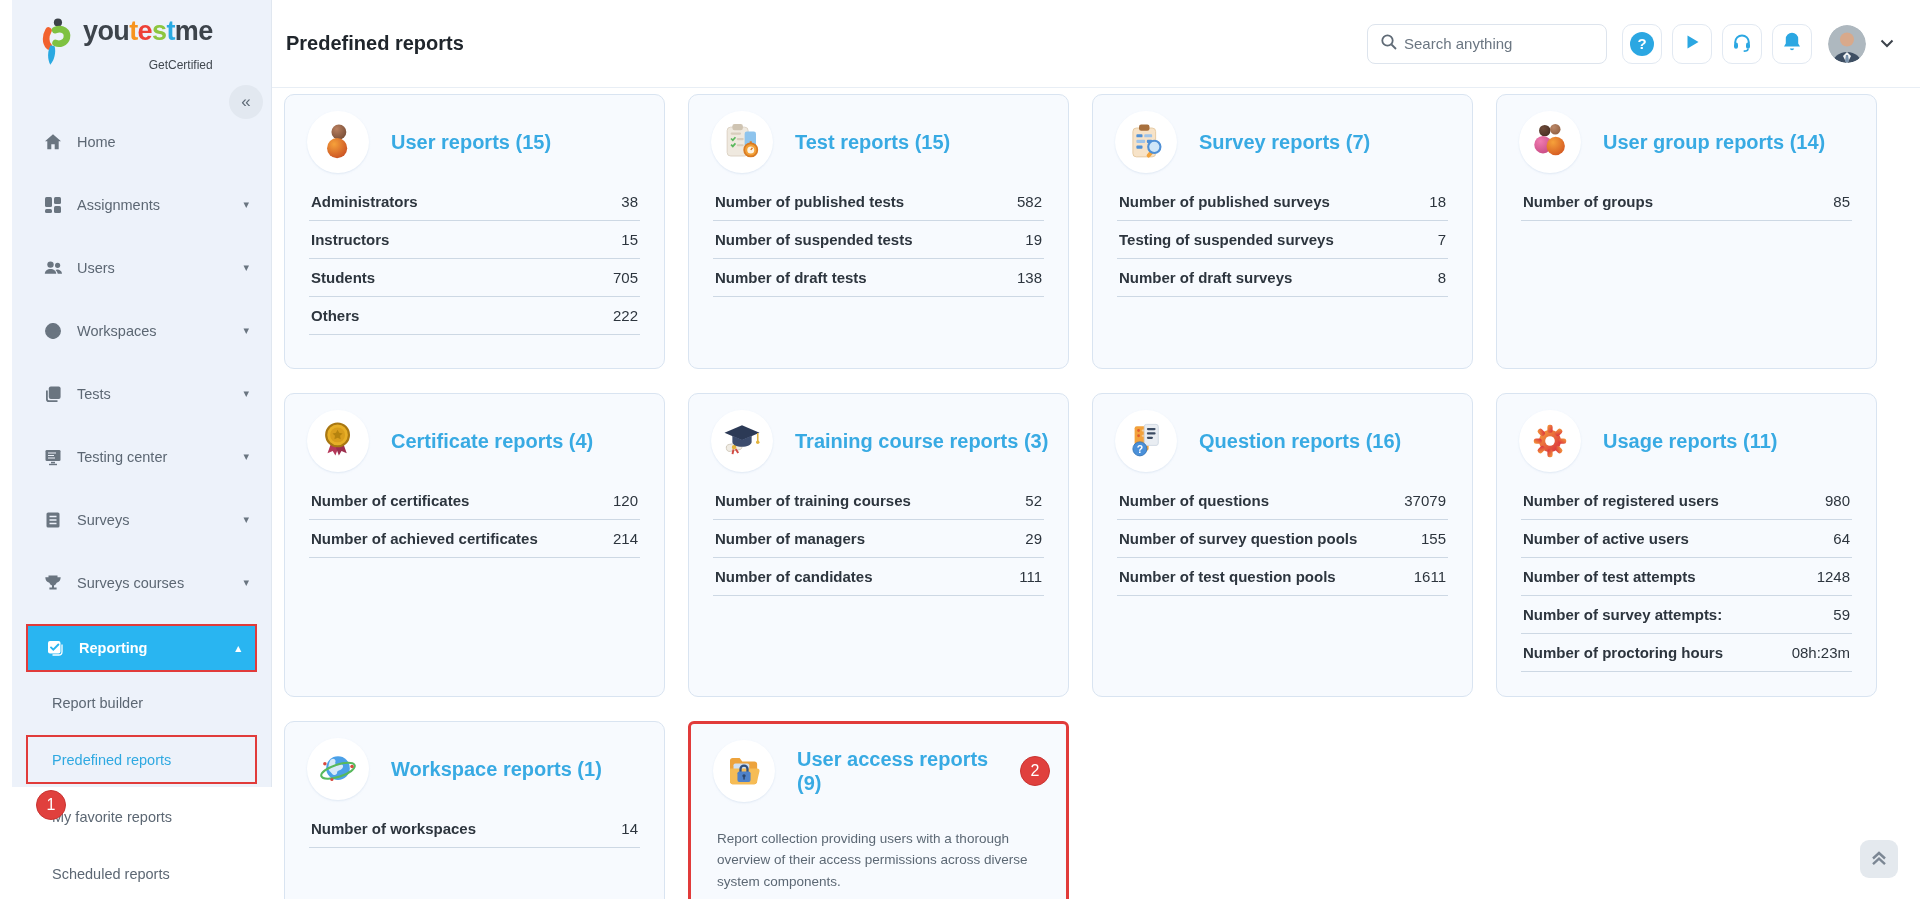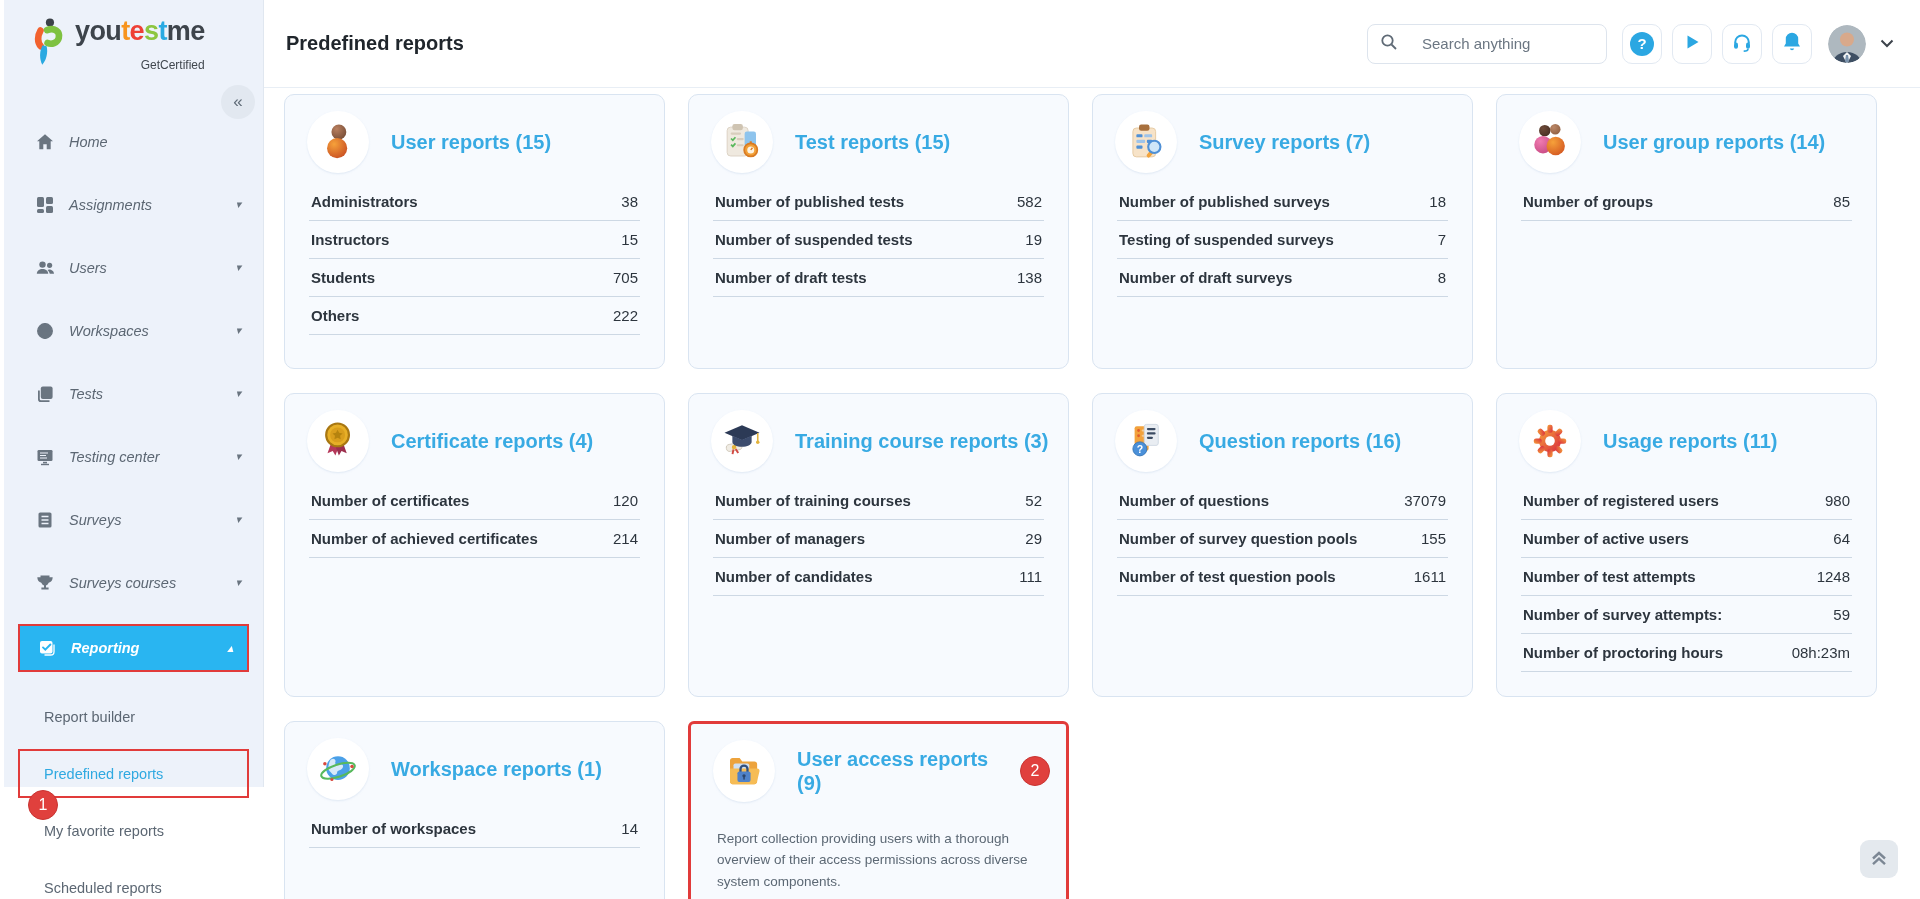--- a/index.html
+++ b/index.html
@@ -2,56 +2,56 @@
 <html><head>
 <meta charset="utf-8">
 <style>
   * { box-sizing: border-box; }
   html,body { margin:0; padding:0; }
   body {
     width:1920px; height:899px; overflow:hidden; position:relative;
     font-family:"Liberation Sans", sans-serif; background:#fff; color:#2d353e;
   }
   
-  .sidebar { position:absolute; left:4px; top:0; width:260px; height:787px;
+  .sidebar { position:absolute; left:12px; top:0; width:260px; height:787px;
     background:#edf2fa; border-right:1px solid #e0e7f0; z-index:5; }
   .logo { display:flex; align-items:flex-start; padding:16px 0 0 26px; gap:7px; }
   .logo-text { display:flex; flex-direction:column; }
   .wordmark { font-size:27px; font-weight:700; letter-spacing:-0.6px; line-height:30px; }
   .c-dark{color:#3d444b}.c-orange{color:#f7941e}.c-red{color:#ee4036}.c-green{color:#8dc63f}.c-blue{color:#29aae2}
   .brand-sub { align-self:flex-end; font-size:12px; color:#40474e; margin-top:12px; }
   .collapse-btn { position:absolute; top:85px; right:8px; width:34px; height:34px;
     border-radius:50%; background:#e2e8f0; color:#5f6b77; font-size:17px;
     display:flex; align-items:center; justify-content:center; cursor:pointer; border:none; }
   .nav { position:absolute; top:110px; left:0; right:0; }
   .nav-item { height:63px; display:flex; align-items:center; padding:0 22px 0 30px;
-    color:#5c6773; font-size:14.5px; cursor:pointer;font-style:italic; }
+    color:#5c6773; font-size:14.5px; cursor:pointer; }
   .nav-item .nico { width:22px; margin-right:13px; display:flex; justify-content:center; }
   .nav-item .nico svg { fill:#6a7580; }
   .chev { margin-left:auto; font-size:11px; color:#6a7580; }
-  .reporting-annot { margin:10px 14px 16px 14px; border:2.5px solid #e13b3a; }
+  .reporting-annot { margin:10px 14px 2px 14px; border:2.5px solid #e13b3a; }
   .nav-item.active { height:44px; background:#29b5f1; color:#fff; font-weight:700; padding:0 14px 0 16px; }
   .nav-item.active .chev { color:#fff; }
   .sub-item { height:57px; display:flex; align-items:center; padding-left:40px;
     font-size:14.5px; color:#5c6773; cursor:pointer; }
   .sub-annot-outer { height:57px; padding:4px 14px; }
   .sub-annot { border:2.5px solid #e13b3a; height:100%; display:flex; align-items:center;
     padding-left:24px; color:#2fa9e1; font-size:14.5px; cursor:pointer; }
   .step-badge { position:absolute; width:30px; height:30px; border-radius:50%;
     background:#e0403d; border:1px solid #c93432; color:#fff; font-size:16px; font-weight:400;
     display:flex; align-items:center; justify-content:center; z-index:20; }
   .badge-1 { top:790px; left:24px; }
   
   .main { position:absolute; left:261px; top:0; right:0; height:899px; background:#fff; }
   .topbar { height:88px; display:flex; align-items:center; padding:0 26px 0 25px;
     border-bottom:1px solid #e8eef5; background:#fff; }
   .page-title { font-size:20px; font-weight:700; color:#20262c; margin:0; }
   .top-right { margin-left:auto; display:flex; align-items:center; gap:10px; }
   .search { width:240px; height:40px; border:1px solid #dde4ed; border-radius:8px;
-    display:flex; align-items:center; padding:0 10px 0 12px; gap:22px; background:#fff; margin-right:5px; }
+    display:flex; align-items:center; padding:0 10px 0 12px; gap:4px; background:#fff; margin-right:5px; }
   .search input { border:none; outline:none; background:transparent; width:100%;
     font-size:15px; color:#333; font-family:"Liberation Sans", sans-serif; }
   .search input::placeholder { color:#6b7682; }
   .icon-btn { width:40px; height:40px; border:1px solid #e2e9f2; border-radius:10px;
     background:#fff; display:flex; align-items:center; justify-content:center; cursor:pointer; padding:0; }
   .help-circle { width:24px; height:24px; border-radius:50%; background:#2ba7e2; color:#fff;
     font-weight:700; font-size:15px; display:flex; align-items:center; justify-content:center; }
   .avatar { width:38px; height:38px; border-radius:50%; overflow:hidden; margin-left:6px;
     cursor:pointer; flex:none; }
   .av-chev { margin-left:4px; cursor:pointer; display:flex; }

